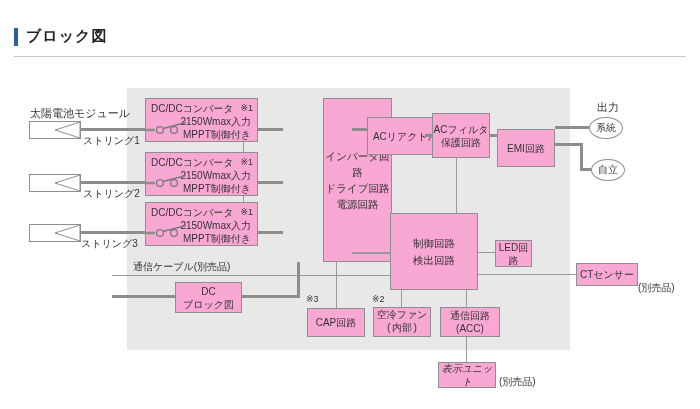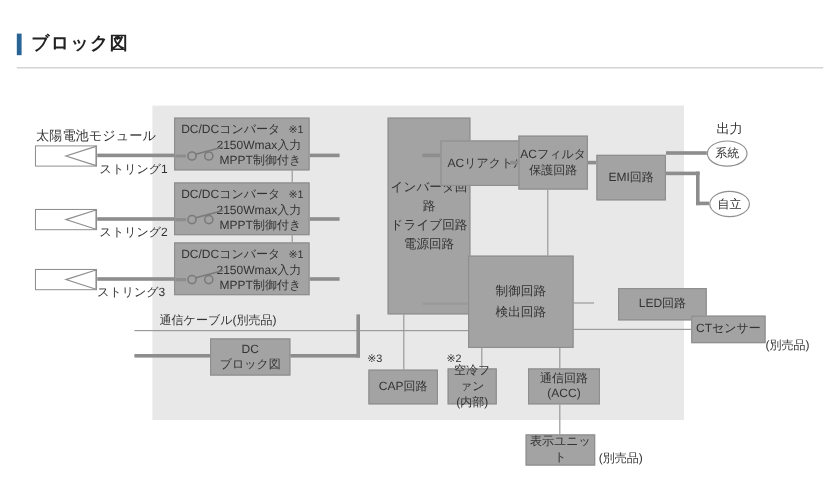--- a/index.html
+++ b/index.html
@@ -2,21 +2,21 @@
 <html><head>
 <meta charset="utf-8">
 <style>
   html,body{margin:0;padding:0;background:#ffffff;}
   body{font-family:"Liberation Sans","DejaVu Sans",sans-serif;color:#333;}
   #stage{position:relative;width:700px;height:409px;background:#fff;overflow:hidden;}
   .panel{position:absolute;left:127px;top:88px;width:443px;height:262px;background:#e8e8e8;}
   .accent{position:absolute;left:14px;top:28px;width:4px;height:18px;background:#2a6496;}
   .title{position:absolute;left:26px;top:27px;font-size:15px;font-weight:bold;color:#222;letter-spacing:1px;}
   .rule{position:absolute;left:14px;top:56px;width:672px;height:1px;background:#c9c9c9;}
-  .box{position:absolute;background:#a3a3a3;border:1px solid #8f8f8f;box-sizing:border-box;font-size:10px;line-height:13px;color:#333;}
+  .box{position:absolute;background:#f9a8d4;border:1px solid #8f8f8f;box-sizing:border-box;font-size:10px;line-height:13px;color:#333;}
   .center{display:flex;flex-direction:column;align-items:center;justify-content:center;text-align:center;}
   .lbl{position:absolute;font-size:10px;color:#333;white-space:nowrap;text-align:center;}
   .lbl11{font-size:11px;}
   .note{position:absolute;font-size:9px;color:#333;white-space:nowrap;}
   .ln{position:absolute;background:#9a9a9a;}
   .ln-thick{position:absolute;background:#8d8d8d;}
   .ellipse{position:absolute;width:34px;height:22px;border:1px solid #8f8f8f;border-radius:50%;background:#fff;box-sizing:border-box;display:flex;align-items:center;justify-content:center;font-size:10px;}
   .dcdc{padding:3px 4px 0 5px;}
   .dcdc .r1{display:flex;justify-content:space-between;align-items:flex-start;}
   .dcdc .r1 .nm{font-size:10px;}
@@ -150,21 +150,21 @@
     <span>自立</span>
   </div>
 
   <div class="ln" style="left:456px;top:158px;width:1px;height:55px;"></div>
   <div class="ln" style="left:352px;top:252px;width:38px;height:2px;"></div>
   <div class="box center" style="left:390px;top:213px;width:88px;height:77px;font-size:10.5px;line-height:17px;">
     <div>制御回路</div>
     <div>検出回路</div>
   </div>
   <div class="ln" style="left:478px;top:252px;width:17px;height:1px;"></div>
-  <div class="box center" style="left:495px;top:240px;width:74px;height:27px;margin-left:20px;">
+  <div class="box center" style="left:495px;top:240px;width:37px;height:27px;">
     <div>LED回路</div>
   </div>
   <div class="ln" style="left:478px;top:274px;width:98px;height:1px;"></div>
   <div class="box center" style="left:576px;top:263px;width:62px;height:23px;">
     <div>CTセンサー</div>
   </div>
   <div class="lbl" style="left:638px;top:281px;">(別売品)</div>
 
   <div class="lbl" style="left:133px;top:260px;">通信ケーブル(別売品)</div>
   <div class="ln" style="left:112px;top:275px;width:278px;height:1px;"></div>
@@ -176,29 +176,29 @@
   <div class="ln-thick" style="left:242px;top:295px;width:58px;height:3px;"></div>
   <div class="ln-thick" style="left:297px;top:262px;width:3px;height:36px;"></div>
 
   <div class="ln" style="left:336px;top:262px;width:1px;height:46px;"></div>
   <div class="note" style="left:306px;top:294px;">※3</div>
   <div class="box center" style="left:307px;top:308px;width:58px;height:29px;">
     <div>CAP回路</div>
   </div>
   <div class="ln" style="left:401px;top:290px;width:1px;height:17px;"></div>
   <div class="note" style="left:372px;top:294px;">※2</div>
-  <div class="box center" style="left:373px;top:307px;width:41px;height:30px;">
+  <div class="box center" style="left:373px;top:307px;width:58px;height:30px;font-family:Liberation Mono, monospace;">
     <div>空冷ファン</div>
     <div>(内部)</div>
   </div>
   <div class="ln" style="left:466px;top:290px;width:1px;height:17px;"></div>
   <div class="box center" style="left:440px;top:307px;width:60px;height:30px;">
     <div>通信回路</div>
     <div>(ACC)</div>
   </div>
 
   <div class="ln" style="left:466px;top:337px;width:1px;height:25px;"></div>
-  <div class="box center" style="left:438px;top:362px;width:58px;height:26px;">
+  <div class="box center" style="left:438px;top:362px;width:58px;height:26px;font-style:italic;">
     <div>表示ユニット</div>
   </div>
   <div class="lbl" style="left:499px;top:375px;">(別売品)</div>
 
 </div>
 
 </body></html>

